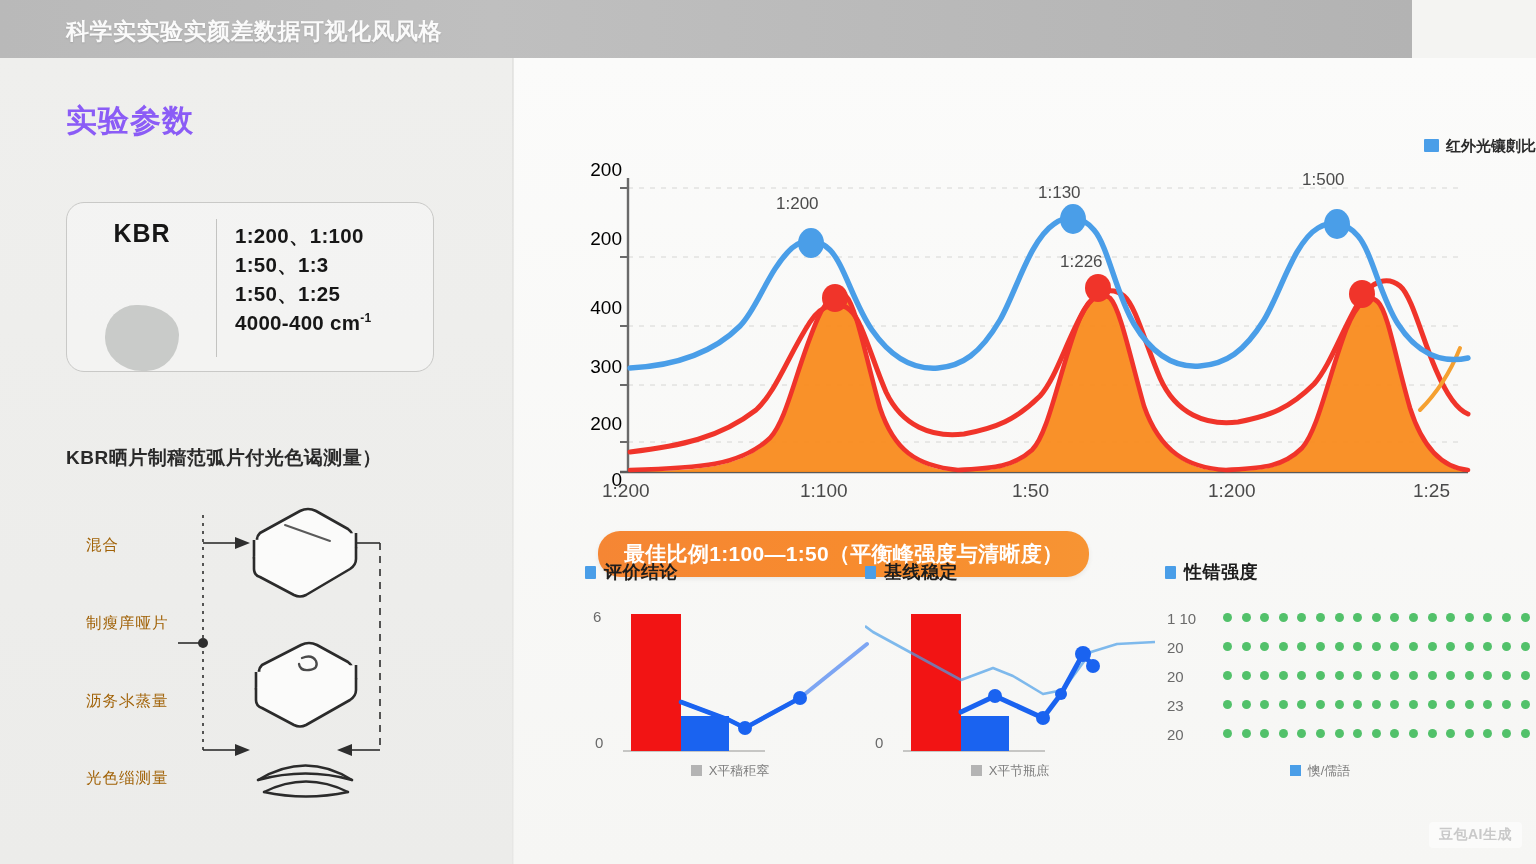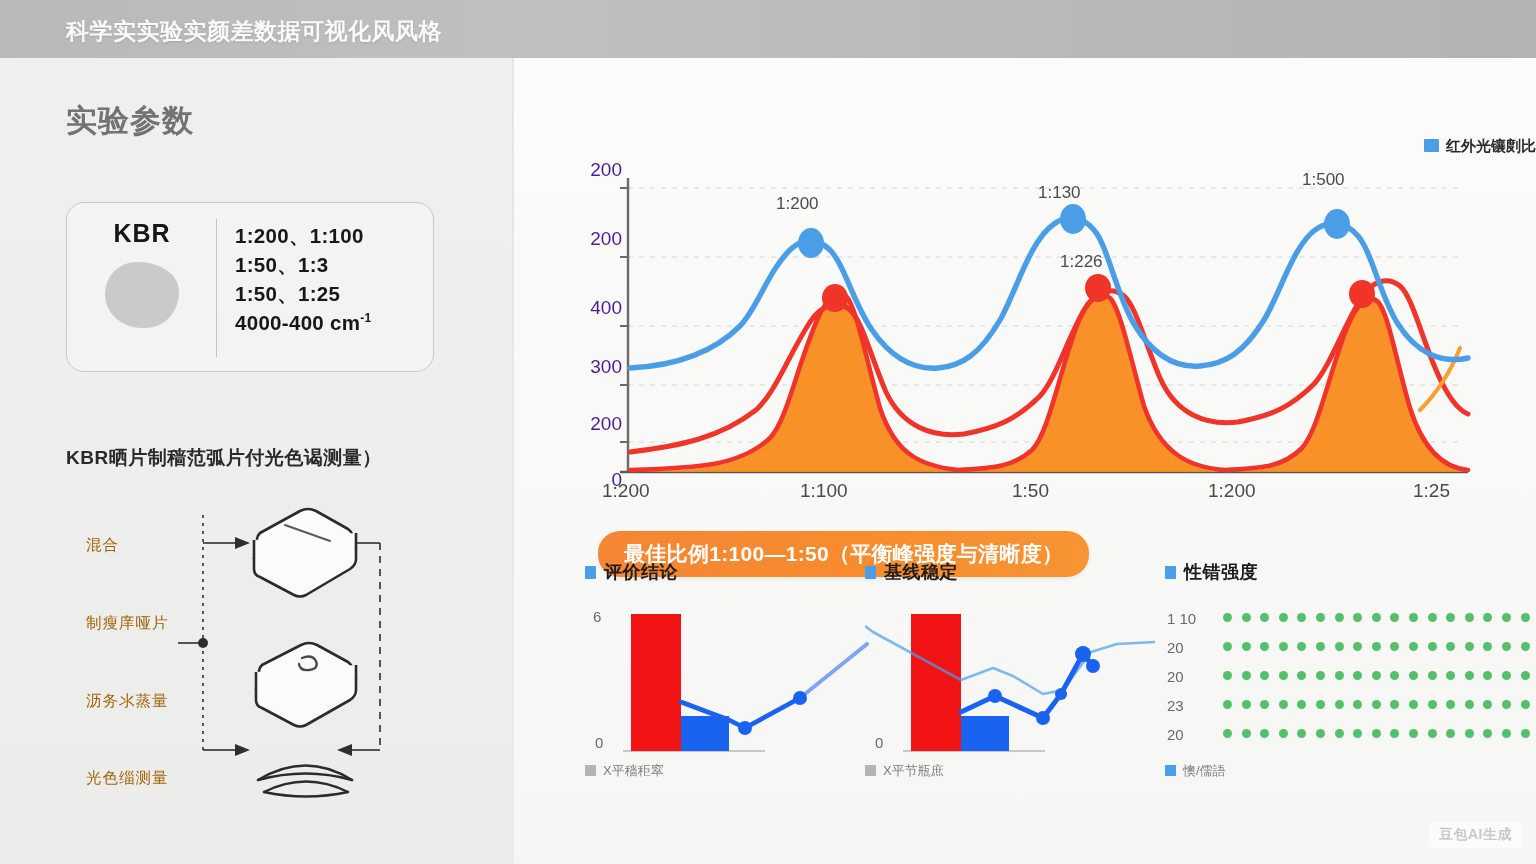--- a/index.html
+++ b/index.html
@@ -5,21 +5,21 @@
   html,body{margin:0;padding:0;}
   body{
     width:1536px;height:864px;overflow:hidden;
     font-family:"Liberation Sans","DejaVu Sans",sans-serif;
     background:#f2f2f0;
   }
   .slide{position:relative;width:1536px;height:864px;background:#f4f4f2;}
 
   
   .topbar{
-    position:absolute;left:0;top:0;width:1536px;height:58px;
+    position:absolute;left:0;top:0;width:1412px;height:58px;
     background:linear-gradient(90deg,#b9b9b9 0%,#bfbfbf 35%,#b3b3b3 100%);
   }
   .topbar-title{
     position:absolute;left:66px;top:16px;
     font-size:23px;font-weight:700;color:#fafafa;letter-spacing:.5px;
     text-shadow:0 1px 2px rgba(0,0,0,.12);
     white-space:nowrap;
   }
 
   
@@ -32,33 +32,33 @@
     background:linear-gradient(180deg,rgba(0,0,0,.05),rgba(0,0,0,.02));
   }
   .right-panel{
     position:absolute;left:514px;top:58px;width:1022px;height:806px;
     background:linear-gradient(180deg,#fbfbfa 0%,#f6f6f4 100%);
   }
 
   
   .section-title{
     position:absolute;left:66px;top:100px;
-    font-size:31px;font-weight:700;color:#737373;letter-spacing:1px;
+    font-size:31px;font-weight:700;color:#8b5cf6;letter-spacing:1px;
   }
 
   .kbr-card{
     position:absolute;left:66px;top:202px;width:368px;height:170px;
     border:1.5px solid #c9c9c7;border-radius:18px;
     background:rgba(255,255,255,.32);
     box-sizing:border-box;
     display:flex;
   }
   .kbr-left{
     width:150px;display:flex;flex-direction:column;
-    align-items:center;justify-content:flex-start;padding-top:16px;
+    align-items:center;justify-content:space-between;padding-top:16px;
     position:relative;
   }
   .kbr-label{font-size:25px;font-weight:700;color:#161616;letter-spacing:1px;}
   .kbr-blob{
     margin-top:14px;width:74px;height:66px;
     background:#c6c8c6;
     border-radius:42% 55% 44% 50% / 48% 44% 54% 50%;
     filter:blur(.4px);
     opacity:.92;
   }
@@ -101,21 +101,21 @@
     display:inline-block;width:15px;height:13px;background:#4a9ee8;
     margin-right:7px;vertical-align:-1px;border-radius:1px;
   }
 
   .chart-box{
     position:absolute;left:560px;top:170px;width:920px;height:350px;
   }
   .chart-svg{position:absolute;left:0;top:0;}
 
   .yaxis-label{
-    position:absolute;right:0;font-size:19px;color:#4c1d95;
+    position:absolute;right:0;font-size:19px;color:#000000;
     text-align:right;width:48px;font-weight:500;
   }
   .xaxis-row{
     position:absolute;left:560px;top:480px;width:920px;height:30px;
   }
   .xaxis-label{
     position:absolute;font-size:19px;color:#4a4a4a;font-weight:500;white-space:nowrap;
   }
   .pt-label{
     position:absolute;font-size:17px;color:#4b4b4b;font-weight:500;white-space:nowrap;
@@ -138,21 +138,21 @@
   }
   .mini-swatch{
     display:inline-block;width:11px;height:13px;background:#4a9ee8;margin-right:8px;
     vertical-align:-1px;border-radius:1px;
   }
   .mini-body{position:relative;margin-top:22px;width:100%;height:170px;}
   .mini-ylab{
     position:absolute;font-size:15px;color:#6a6a6a;font-weight:500;
   }
   .mini-foot{
-    position:absolute;bottom:-4px;width:100%;
+    position:absolute;bottom:-4px;width:100%;text-align:center;
     font-size:13px;color:#7d7d7d;white-space:nowrap;
   }
   .foot-swatch{
     display:inline-block;width:11px;height:11px;background:#b4b4b4;margin-right:7px;
     vertical-align:-1px;
   }
   .foot-swatch.blue{background:#4a9ee8;}
 
   .m1{left:585px;width:290px;}
   .m2{left:865px;width:290px;}

